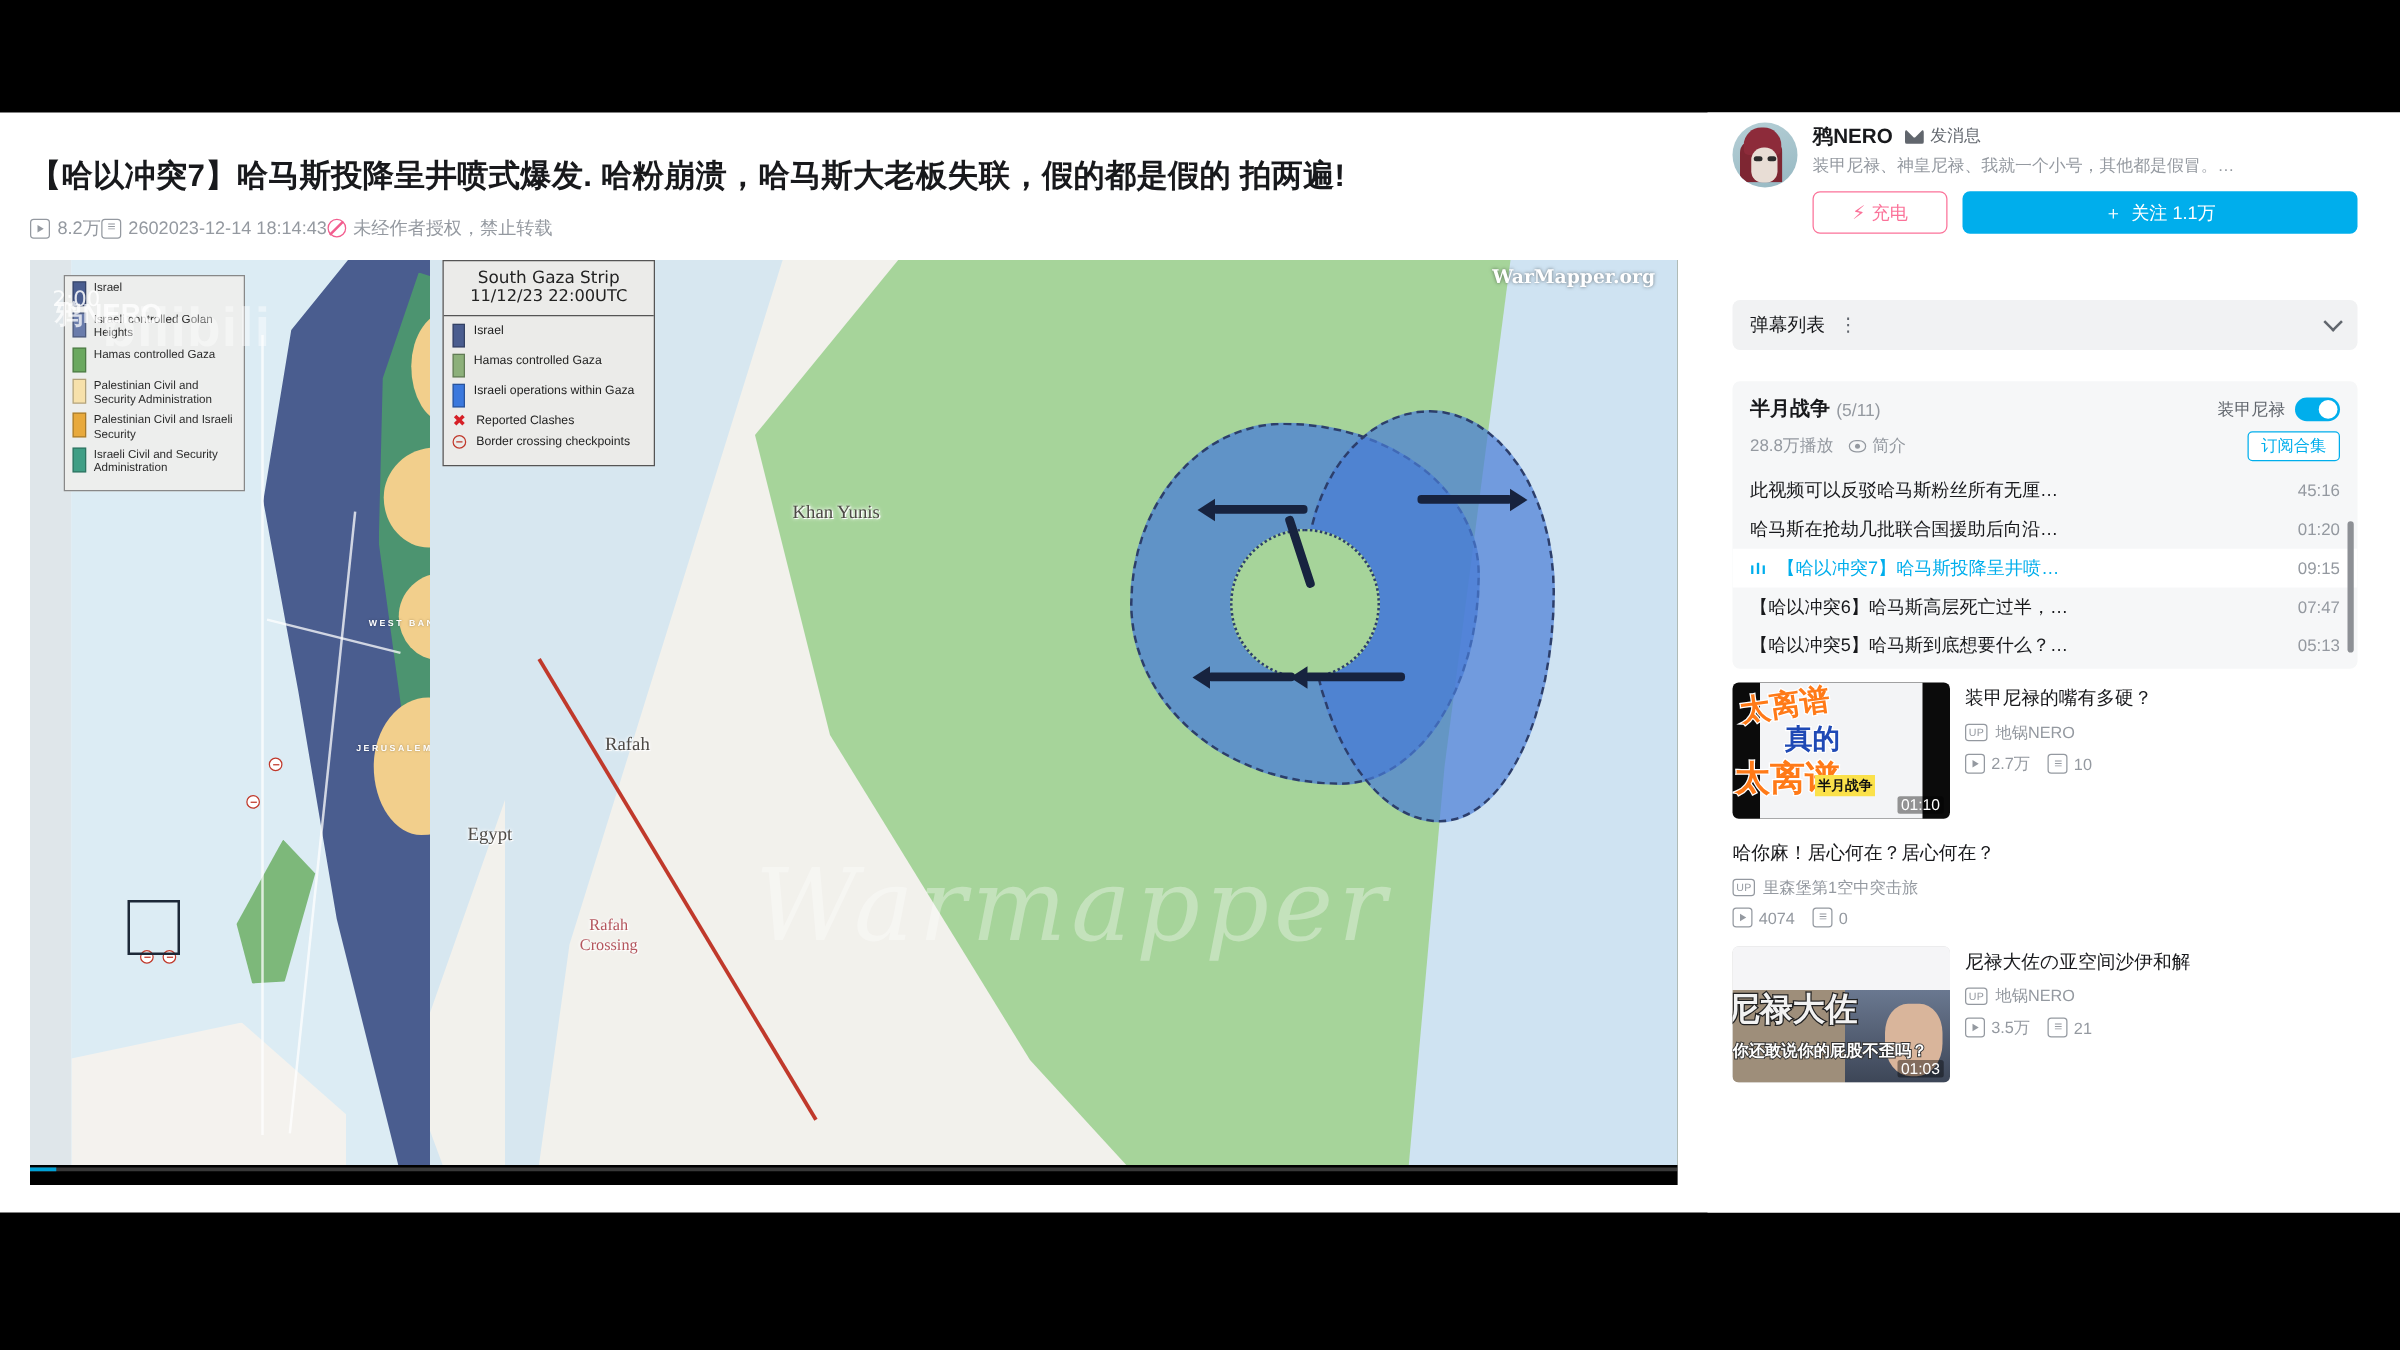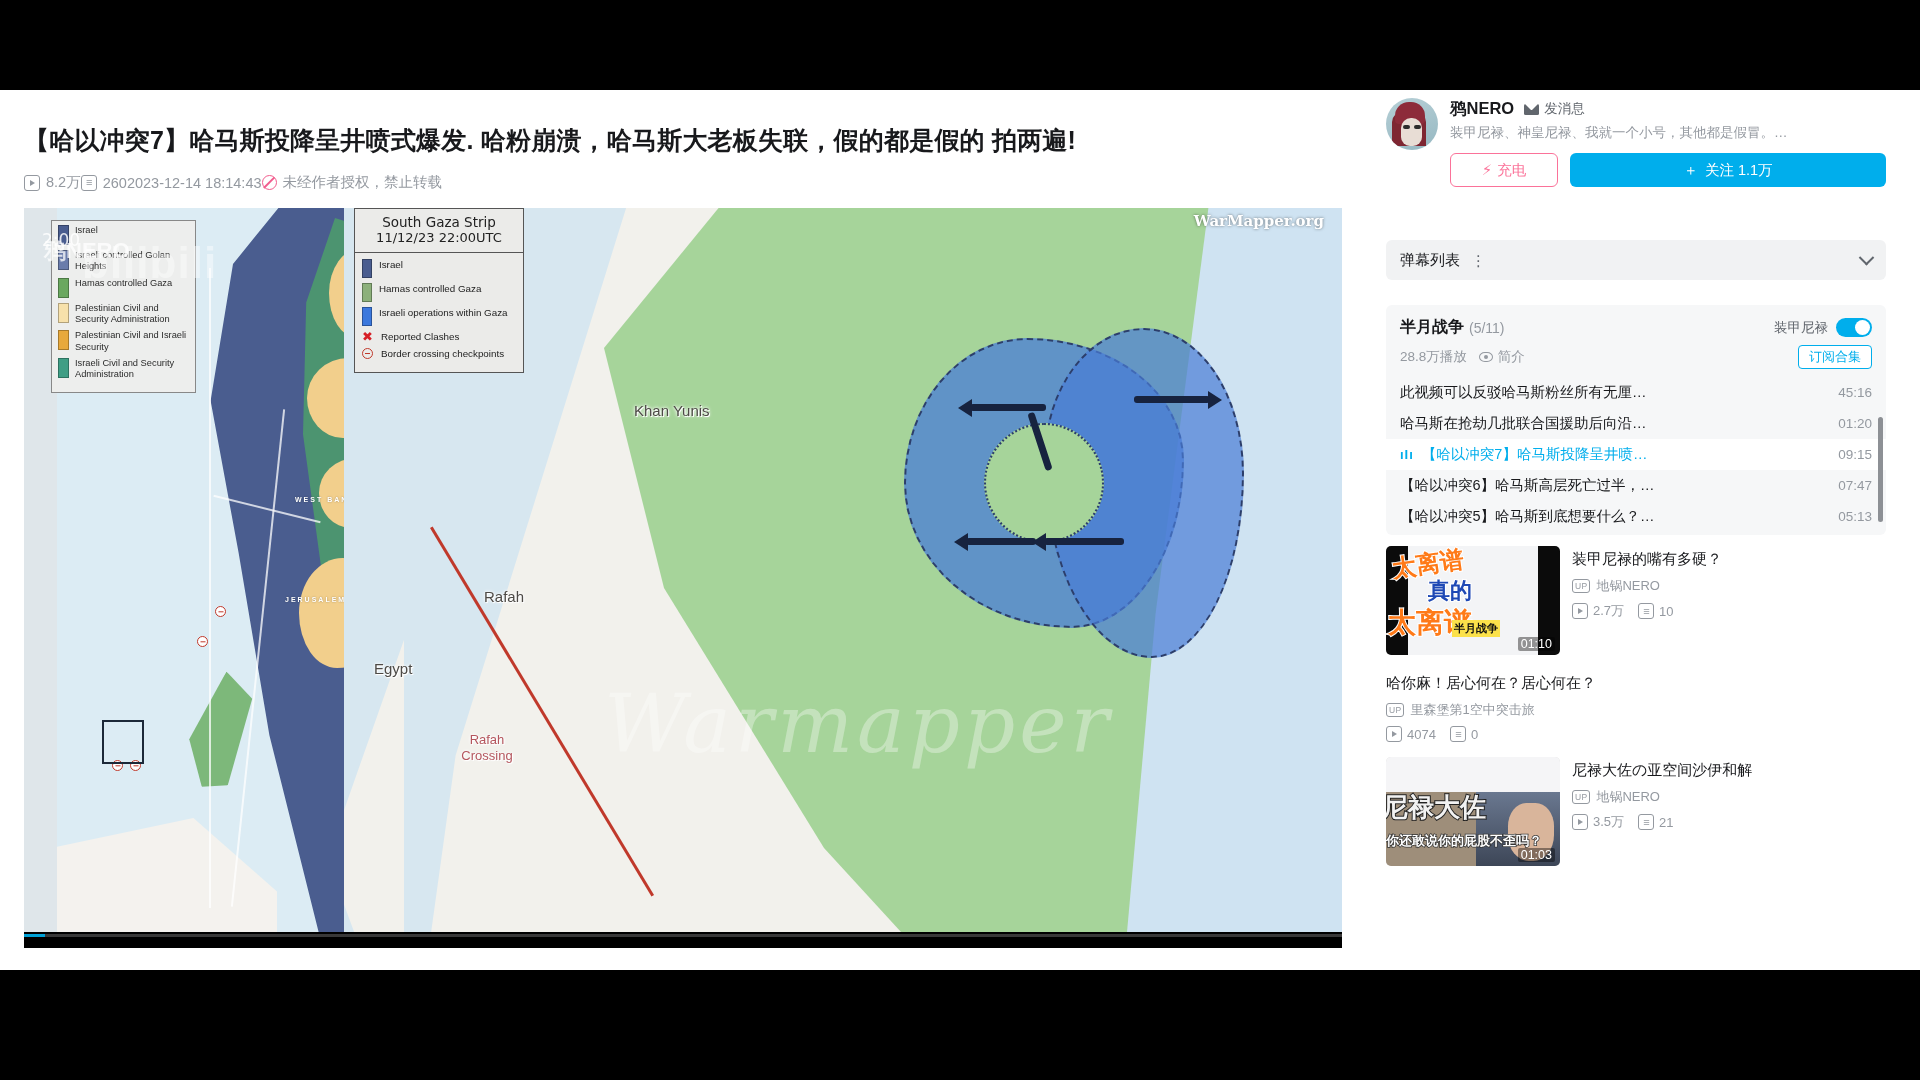--- a/index.html
+++ b/index.html
@@ -161,21 +161,21 @@
   .arrow::after {
     content:""; position:absolute; top:50%; width:0;height:0;
     border-top: 9px solid transparent; border-bottom: 9px solid transparent;
   }
   .arrow.left::after { left:-12px; transform: translateY(-50%); border-right: 14px solid #17233f; }
   .arrow.right::after { right:-12px; transform: translateY(-50%); border-left: 14px solid #17233f; }
 
   .gz-name {
     position: absolute; font-size: 15px; color: #4d4a46;
     text-shadow: 0 0 4px #fff, 0 0 3px #fff, 1px 1px 0 #fff;
-    font-family: Liberation Sans, sans-serif;
+    font-family: Liberation Serif, serif;
   }
   .gz-name.small { font-size: 13px; }
   .gz-name.red { color: #b4555d; text-align: center; line-height: 1.2; }
 
   .watermark-wm {
     position: absolute; right: 18px; top: 4px; color: #fff; font-size: 15px; font-weight: 700;
     text-shadow: 0 0 3px rgba(0,0,0,.5); font-family: "DejaVu Serif", serif;
   }
   .watermark-big {
     position: absolute; left: 260px; top: 470px; font-size: 80px; color: rgba(255,255,255,.34);

